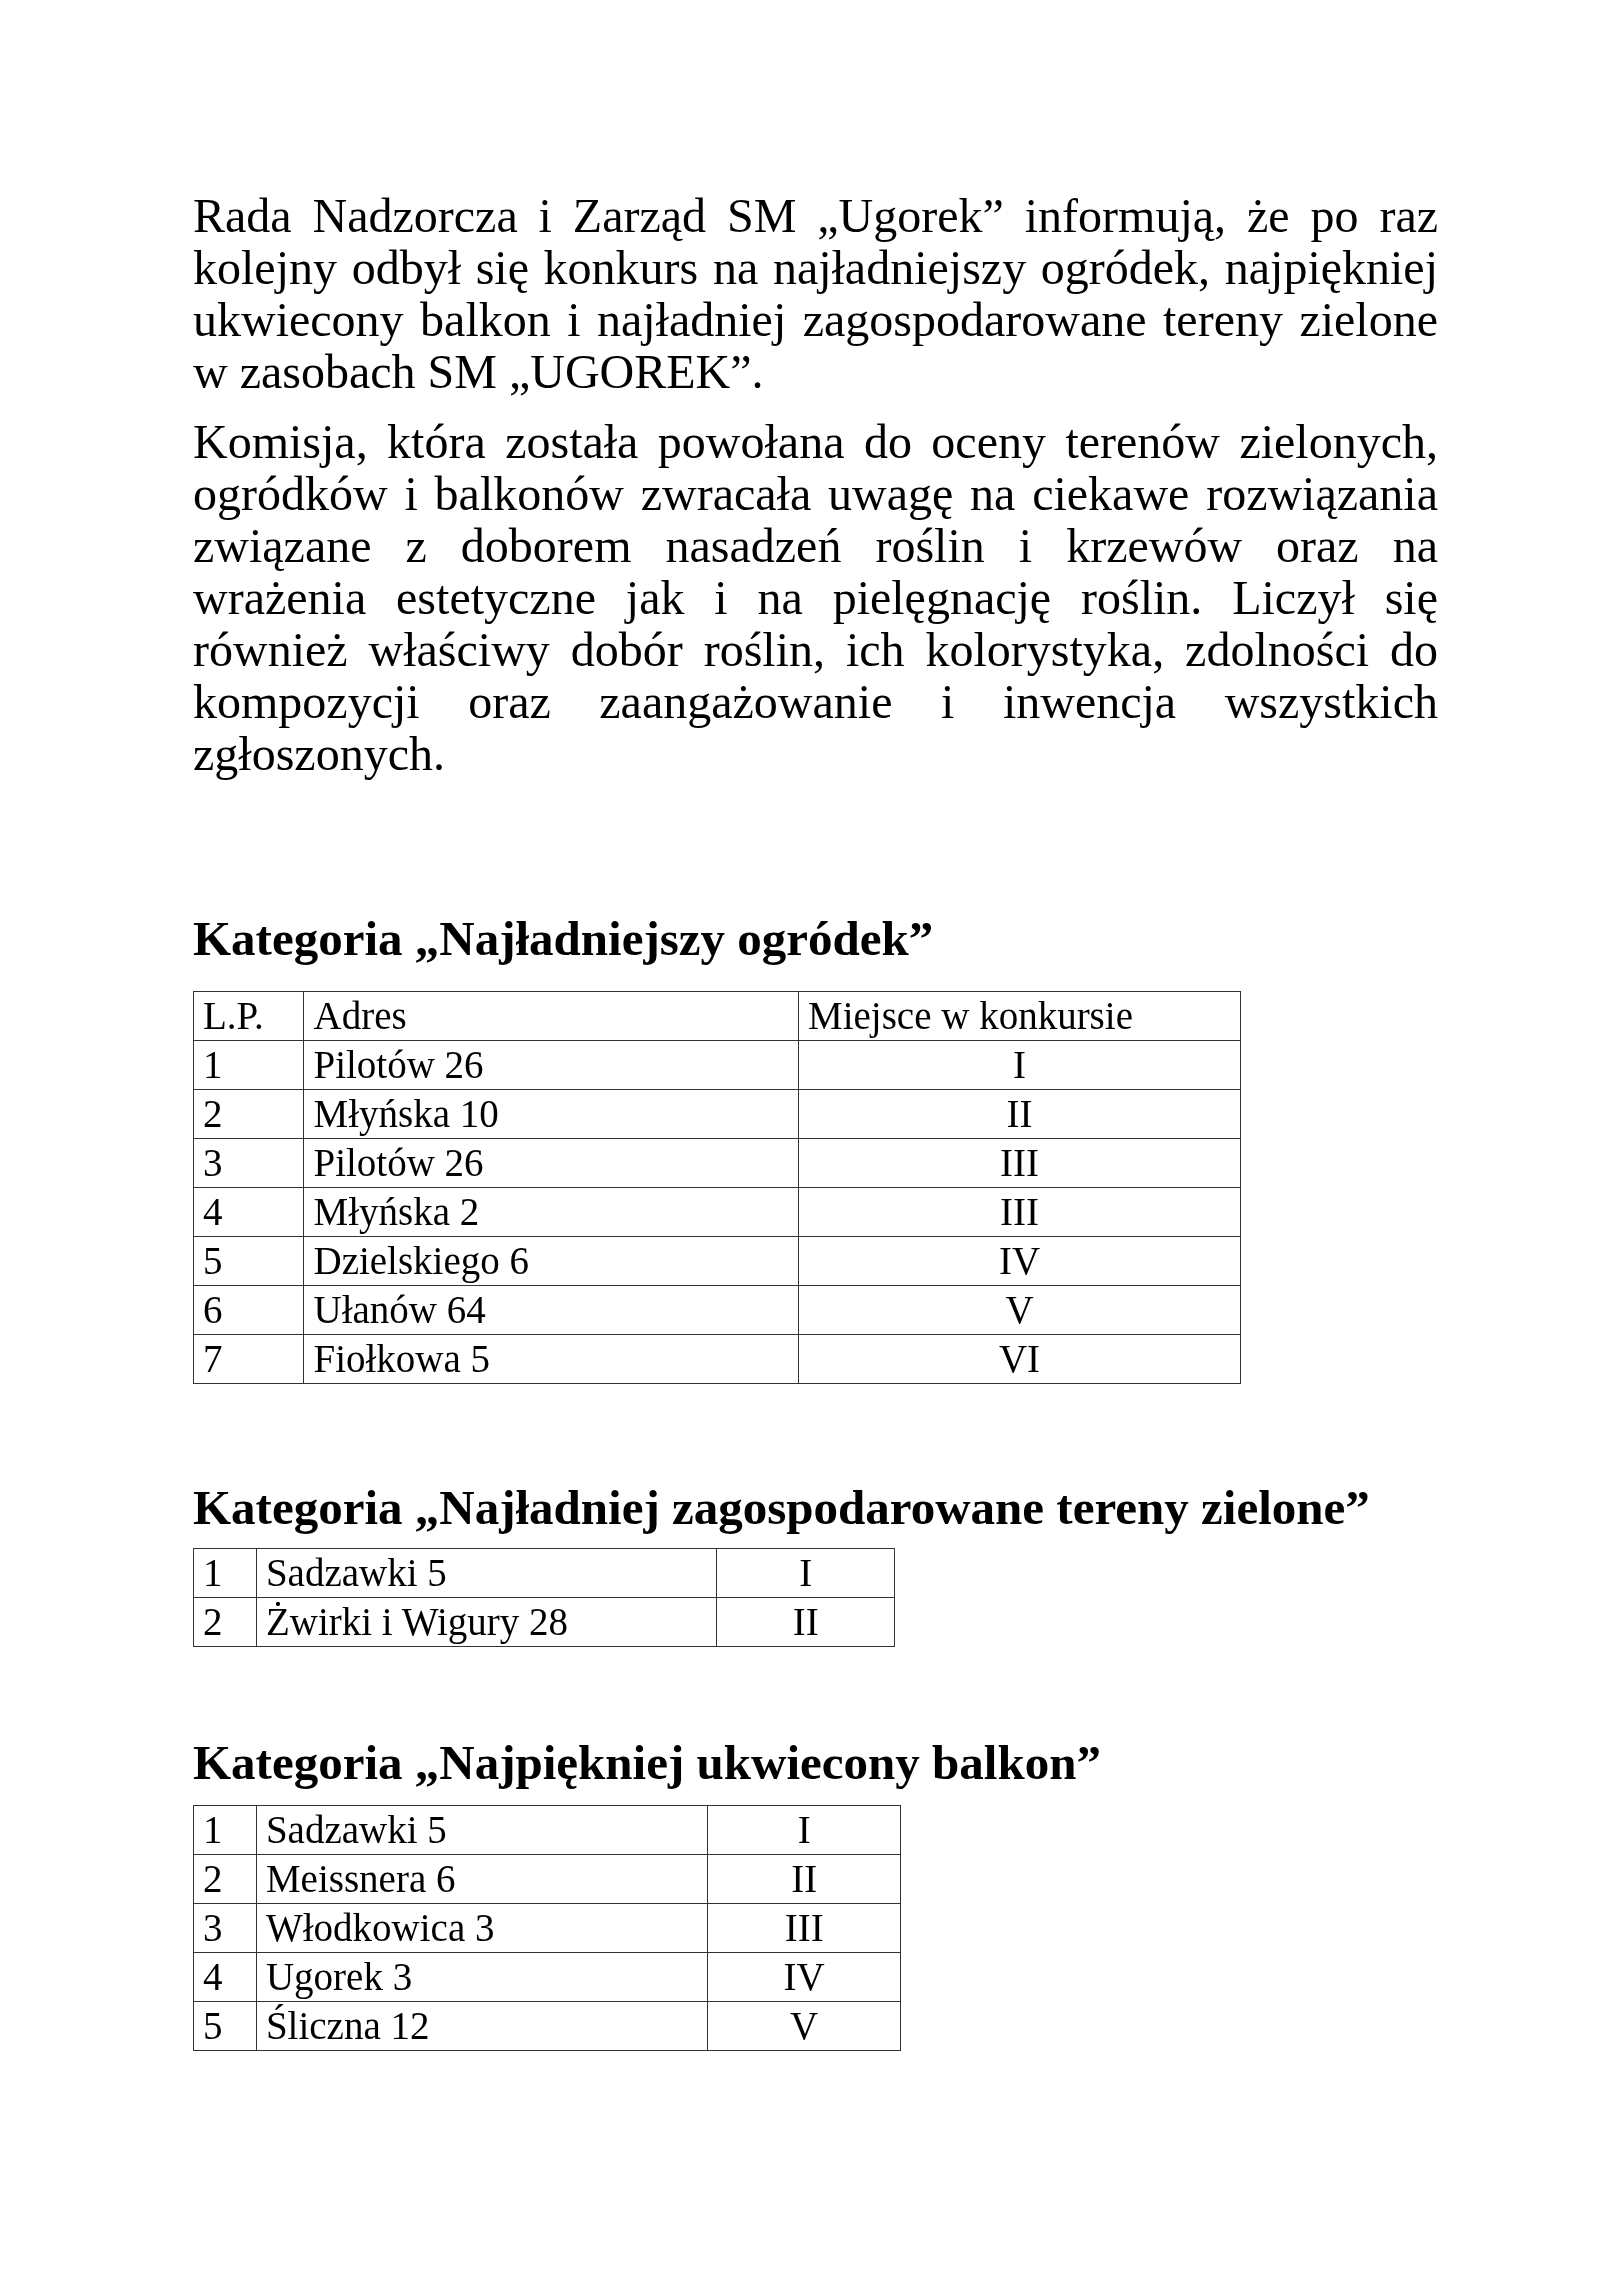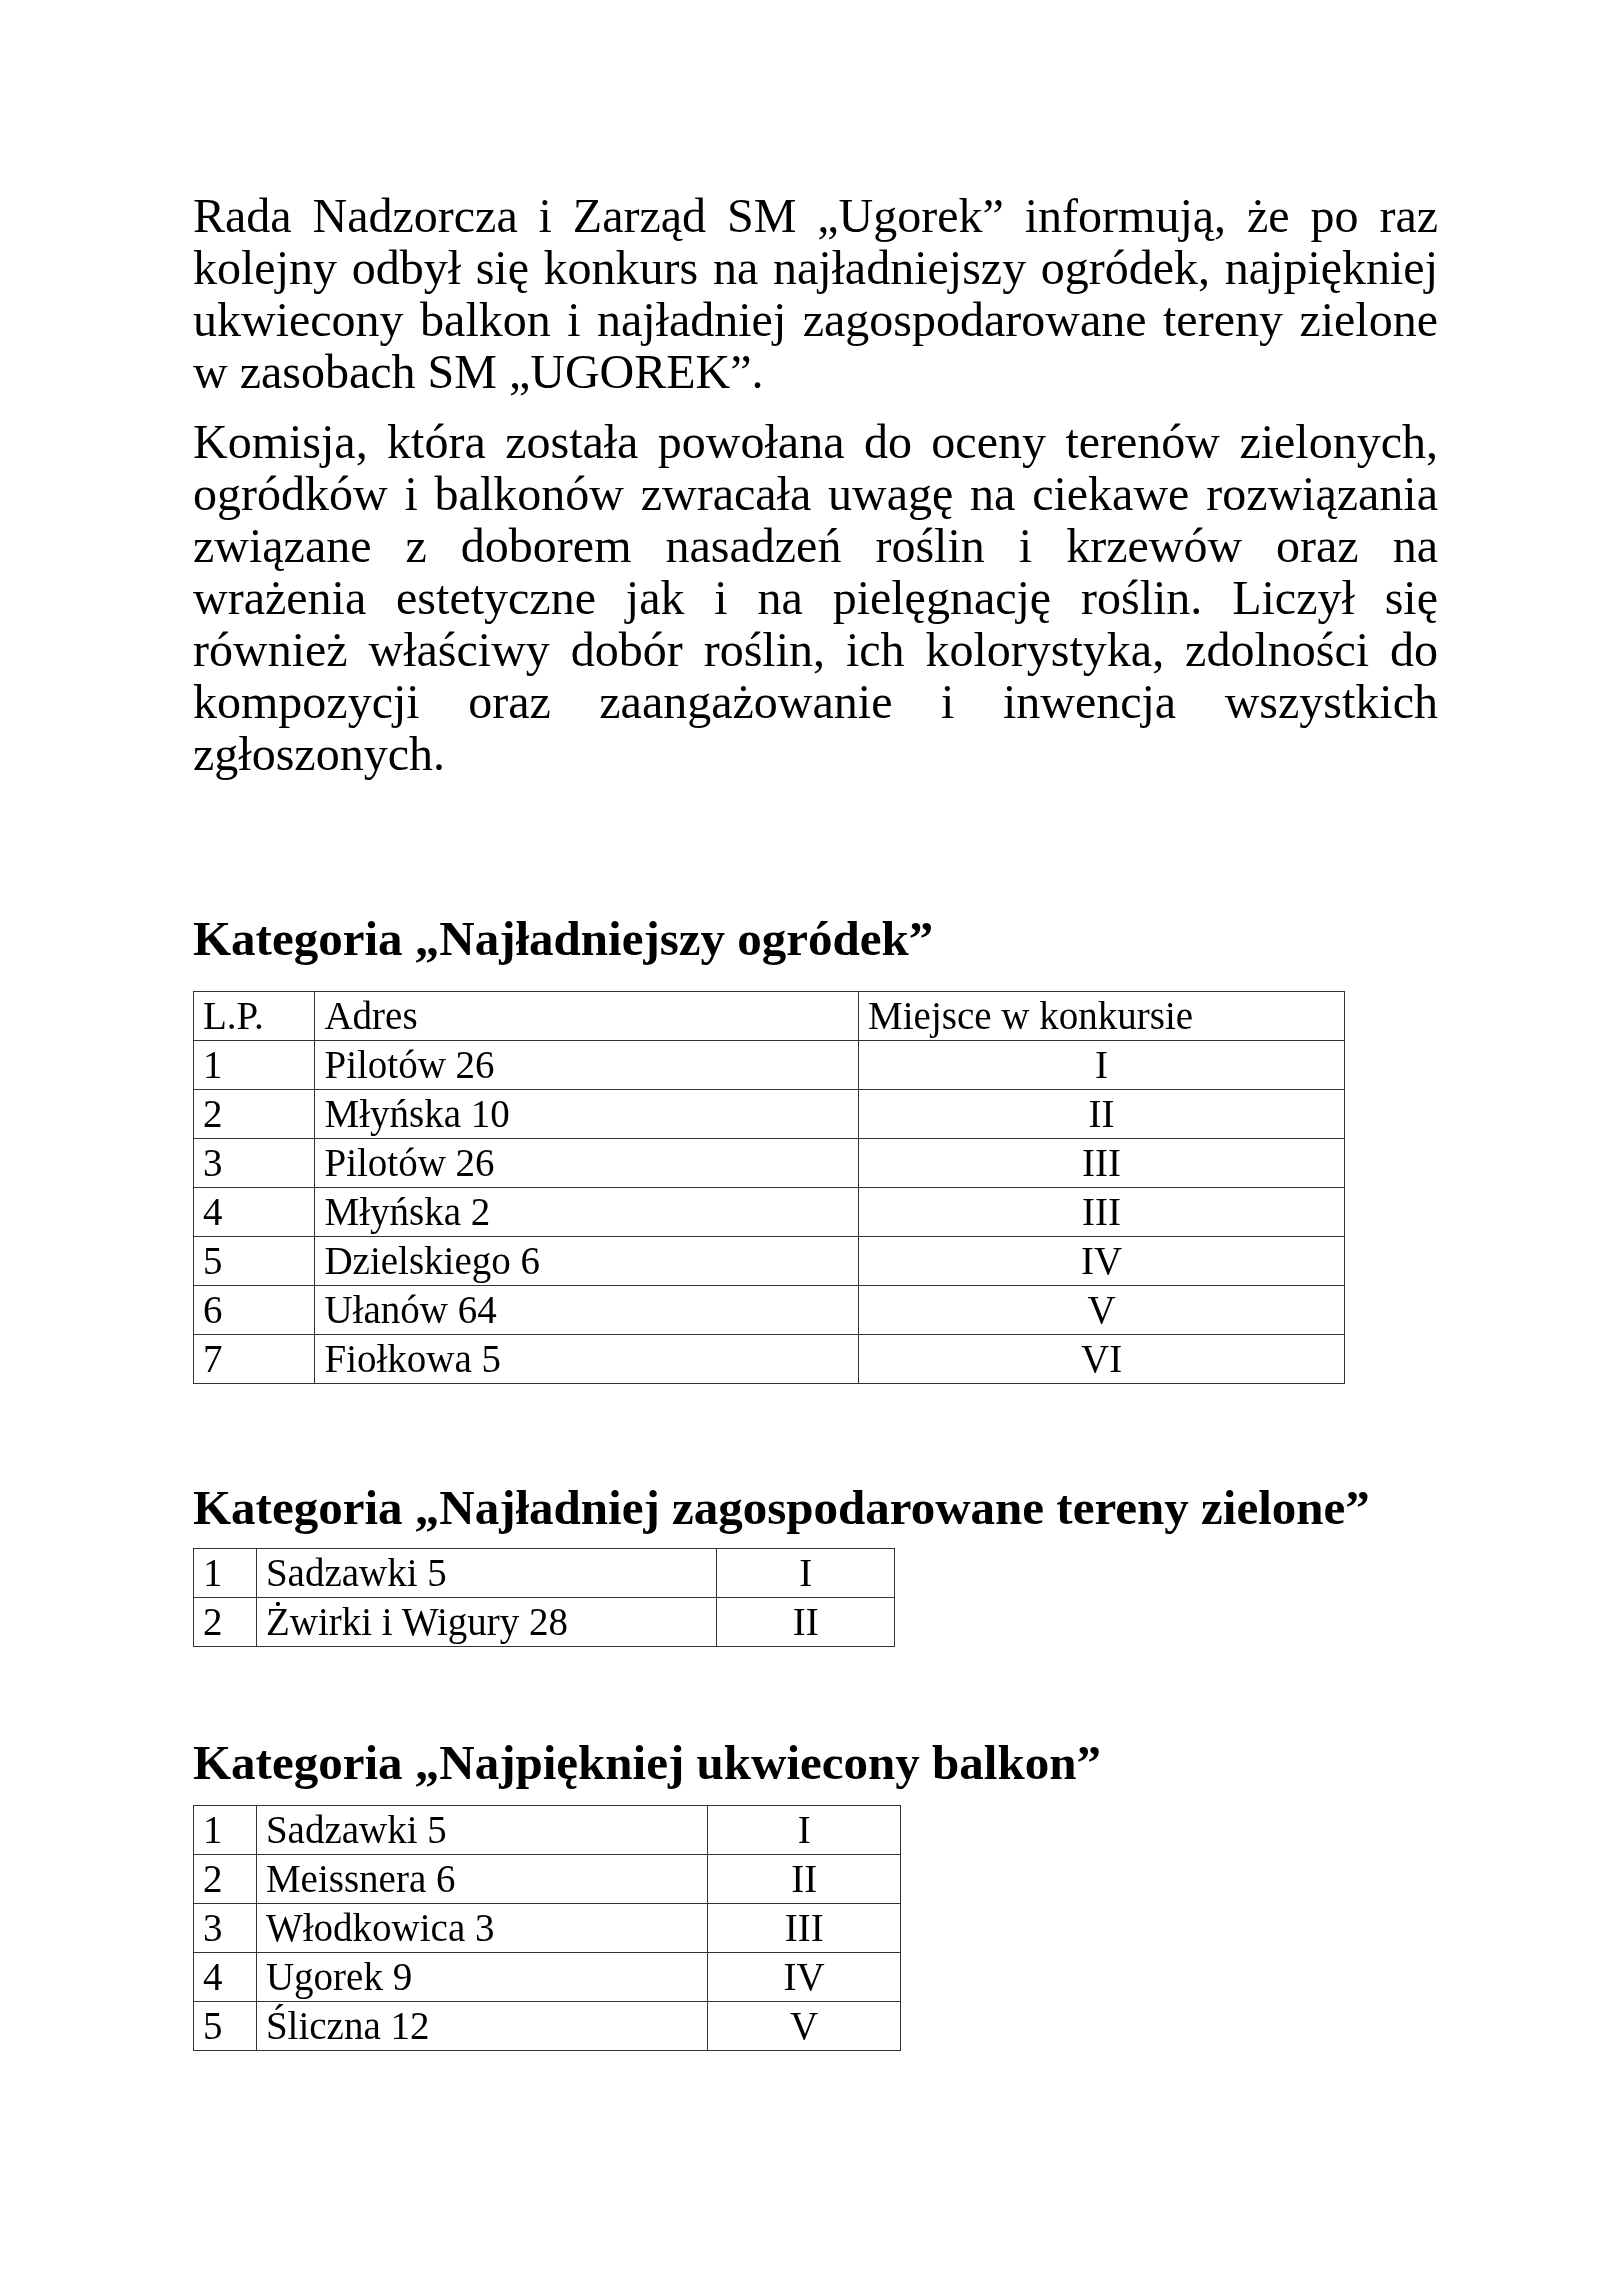--- a/index.html
+++ b/index.html
@@ -5,21 +5,21 @@
   html, body { margin:0; padding:0; background:#ffffff; }
   body { width:1622px; height:2293px; position:relative; overflow:hidden;
          font-family:"Liberation Serif", "DejaVu Serif", serif; color:#000; }
   .page { position:absolute; left:193px; top:190px; width:1245px; }
   .para { font-size:48px; line-height:52px; text-align:justify; margin:0 0 18px 0; }
   .heading { font-size:49px; font-weight:bold; line-height:52px; margin:0; }
   table { border-collapse:collapse; font-size:39px; }
   td { border:1.8px solid #333; padding:0 9px; height:48px; line-height:48px; vertical-align:middle; white-space:nowrap; }
   td.c { text-align:center; }
   #h1 { position:absolute; top:913px; left:193px; }
-  #t1 { position:absolute; top:991px; left:193px; width:1152px; }
+  #t1 { position:absolute; top:991px; left:193px; width:1048px; }
   #h2 { position:absolute; top:1482px; left:193px; }
   #t2 { position:absolute; top:1548px; left:193px; width:702px; }
   #h3 { position:absolute; top:1737px; left:193px; }
   #t3 { position:absolute; top:1805px; left:193px; width:708px; }
 </style>
 </head>
 <body>
 
 <div class="page">
   <p class="para">Rada Nadzorcza  i Zarząd SM „Ugorek” informują, że po raz kolejny odbył się konkurs na najładniejszy ogródek, najpiękniej ukwiecony balkon i najładniej zagospodarowane tereny zielone w zasobach SM „UGOREK”.</p>
@@ -116,21 +116,21 @@
     <td>Meissnera 6</td>
     <td class="c">II</td>
   </tr>
   <tr>
     <td>3</td>
     <td>Włodkowica 3</td>
     <td class="c">III</td>
   </tr>
   <tr>
     <td>4</td>
-    <td>Ugorek 9</td>
+    <td>Ugorek 3</td>
     <td class="c">IV</td>
   </tr>
   <tr>
     <td>5</td>
     <td>Śliczna 12</td>
     <td class="c">V</td>
   </tr>
 </tbody>
   </table>
 

